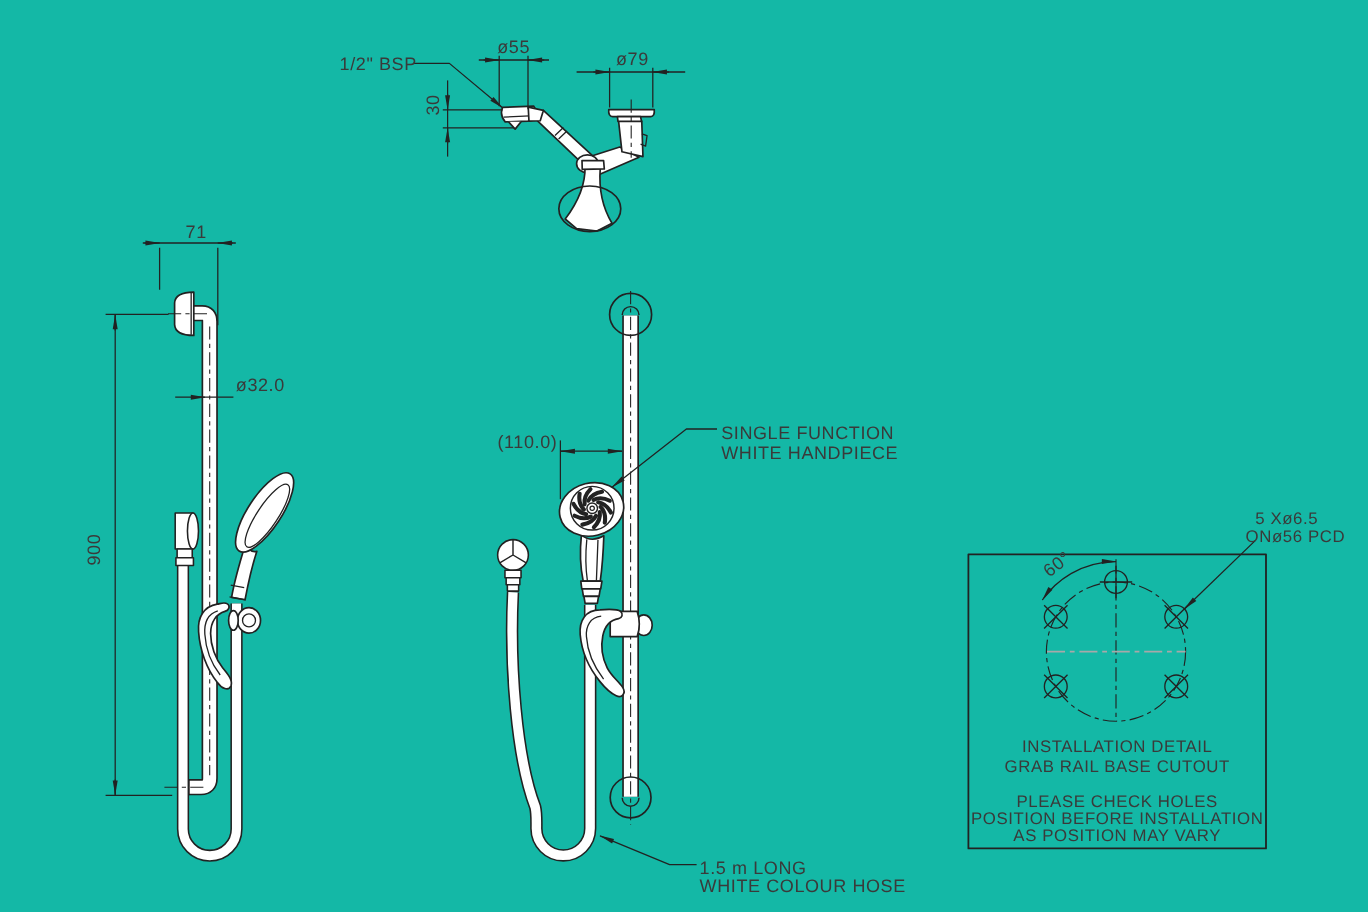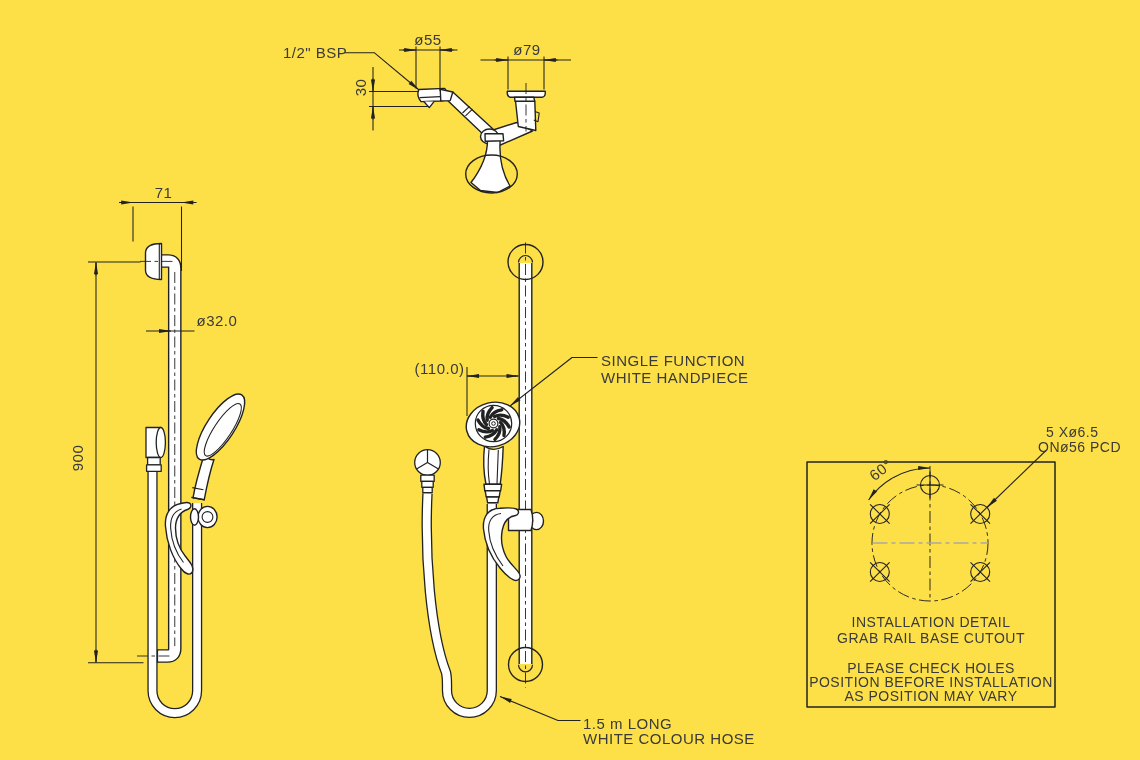--- a/index.html
+++ b/index.html
@@ -1,16 +1,16 @@
 <!DOCTYPE html>
 <html><head>
 <meta charset="utf-8">
 <style>
 html,body{margin:0;padding:0;background:#fff}
-#page{position:relative;width:1140px;height:760px;background:#fde047;overflow:hidden}
+#page{position:relative;width:1140px;height:760px;background:#14b8a6;overflow:hidden}
 .lbl{font-family:"Liberation Sans","DejaVu Sans",sans-serif;font-size:15px;fill:#3a3a3a;letter-spacing:.5px}
 .sm{font-size:14px}
 </style>
 </head>
 <body>
 
 <div id="page">
 <svg width="1140" height="760" viewBox="0 0 1140 760">
 <defs>
 <marker id="arr" viewBox="0 0 12 5" refX="11.3" refY="2.5" markerWidth="12.5" markerHeight="5.2" orient="auto">

